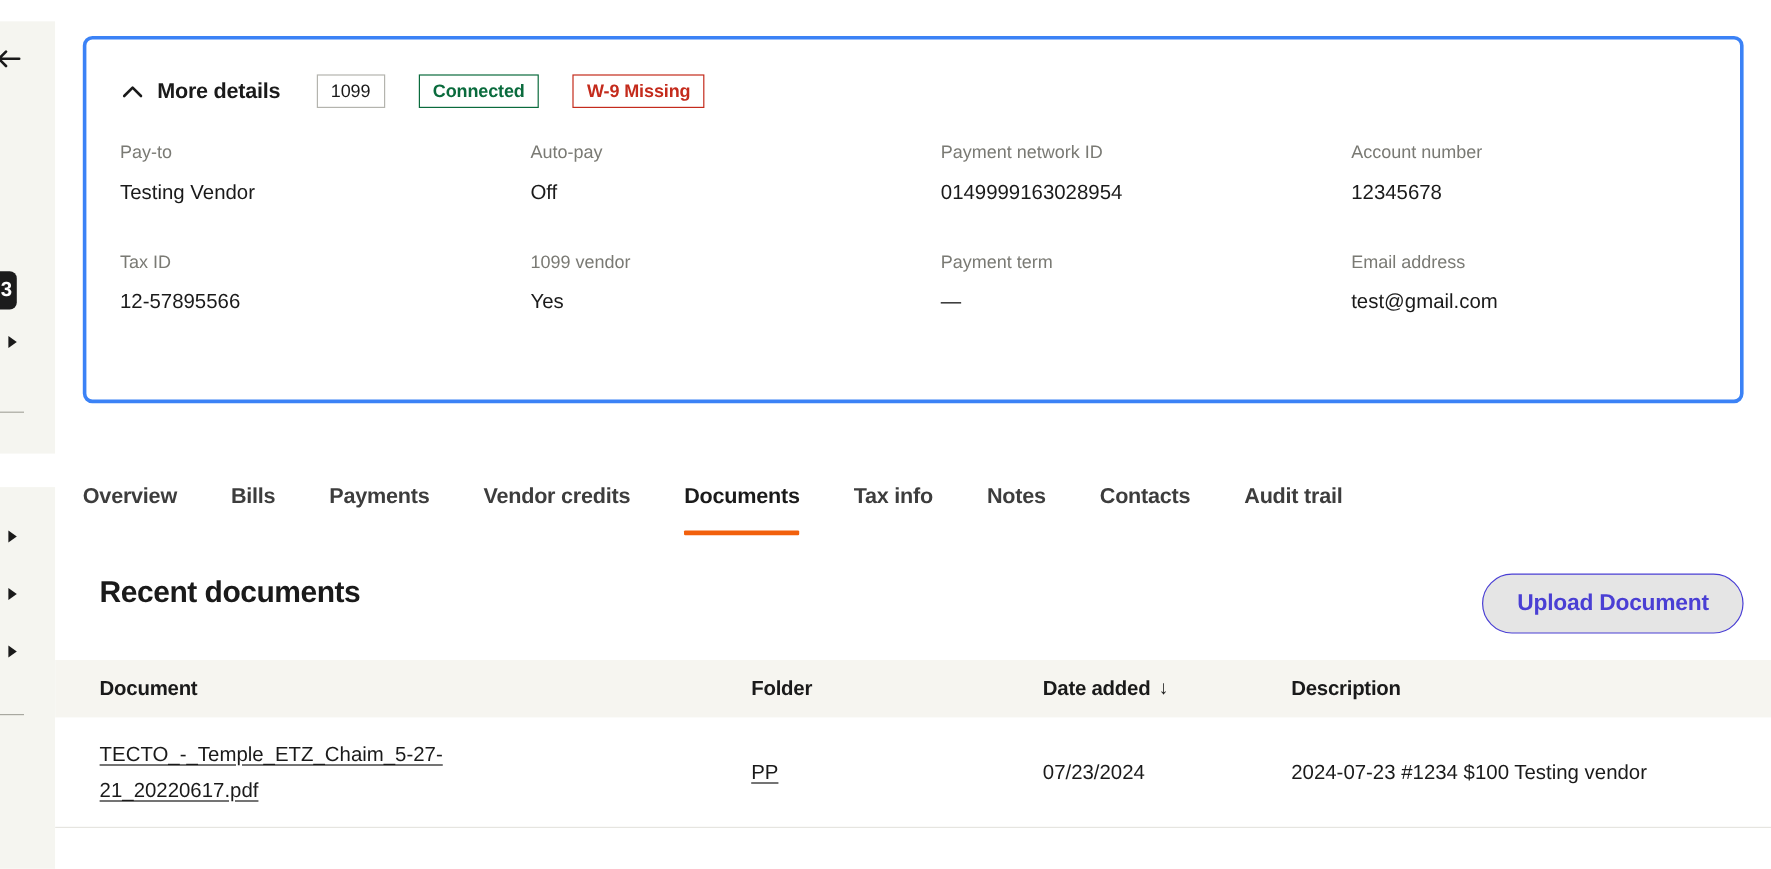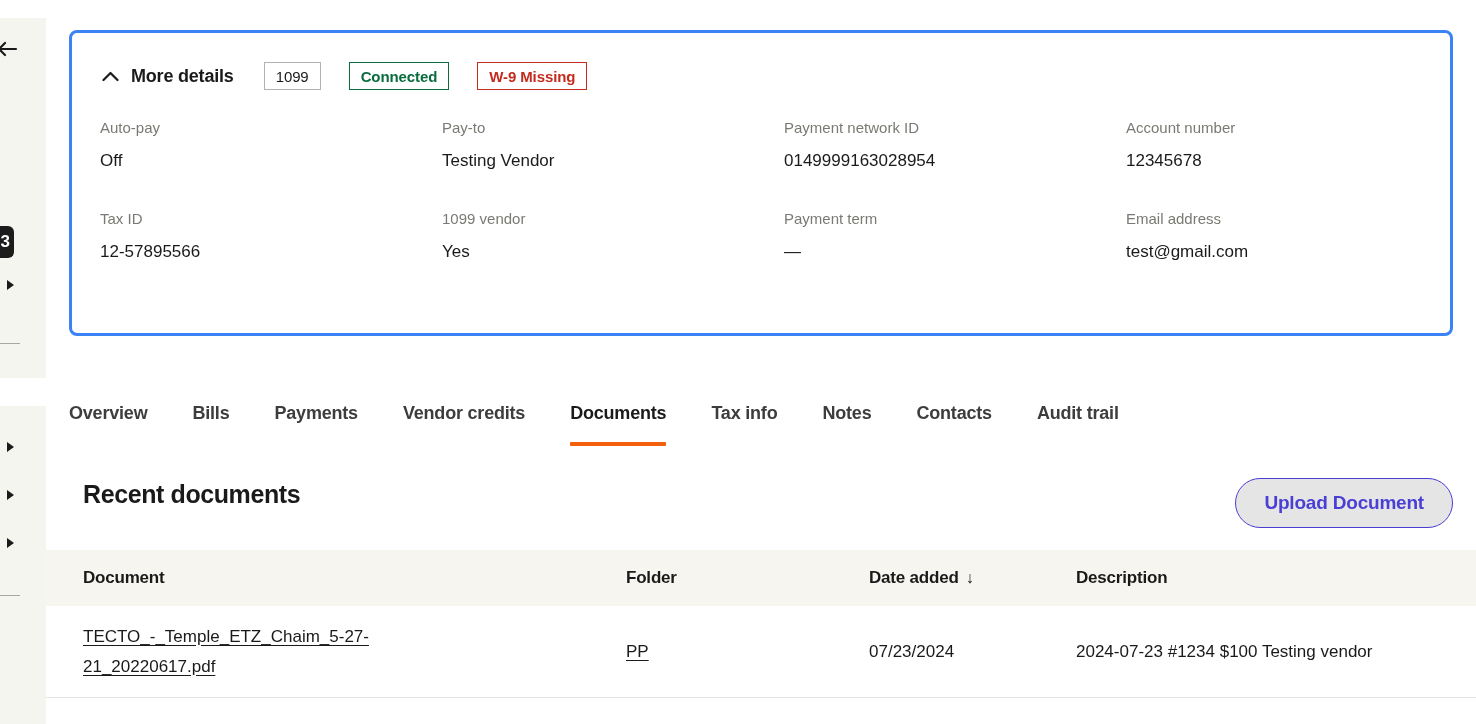--- a/index.html
+++ b/index.html
@@ -231,21 +231,21 @@
     left: 0; top: 550px;
     width: 1430px;
   }
   .tr {
     display: grid;
     grid-template-columns: 543px 243px 207px auto;
     padding: 0 23px 0 37px;
   }
   .thead {
     background: #f6f5f0;
-    height: 56px;
+    height: 48px;
     align-items: center;
   }
   .th {
     font-size: 17px;
     font-weight: 700;
     color: #1a1a1a;
     letter-spacing: -0.2px;
     display: flex;
     align-items: center;
     gap: 7px;
@@ -333,26 +333,26 @@
 
         <span class="badge neutral">1099</span>
         <span class="badge-row-gap"></span>
         <span class="badge success">Connected</span>
         <span class="badge-row-gap"></span>
         <span class="badge danger">W-9 Missing</span>
       </div>
 
       <div class="field-grid">
         <div>
+          <div class="field-label">Pay-to</div>
+          <div class="field-value">Testing Vendor</div>
+        </div>
+        <div>
           <div class="field-label">Auto-pay</div>
           <div class="field-value">Off</div>
-        </div>
-        <div>
-          <div class="field-label">Pay-to</div>
-          <div class="field-value">Testing Vendor</div>
         </div>
         <div>
           <div class="field-label">Payment network ID</div>
           <div class="field-value">0149999163028954</div>
         </div>
         <div>
           <div class="field-label">Account number</div>
           <div class="field-value">12345678</div>
         </div>
 

